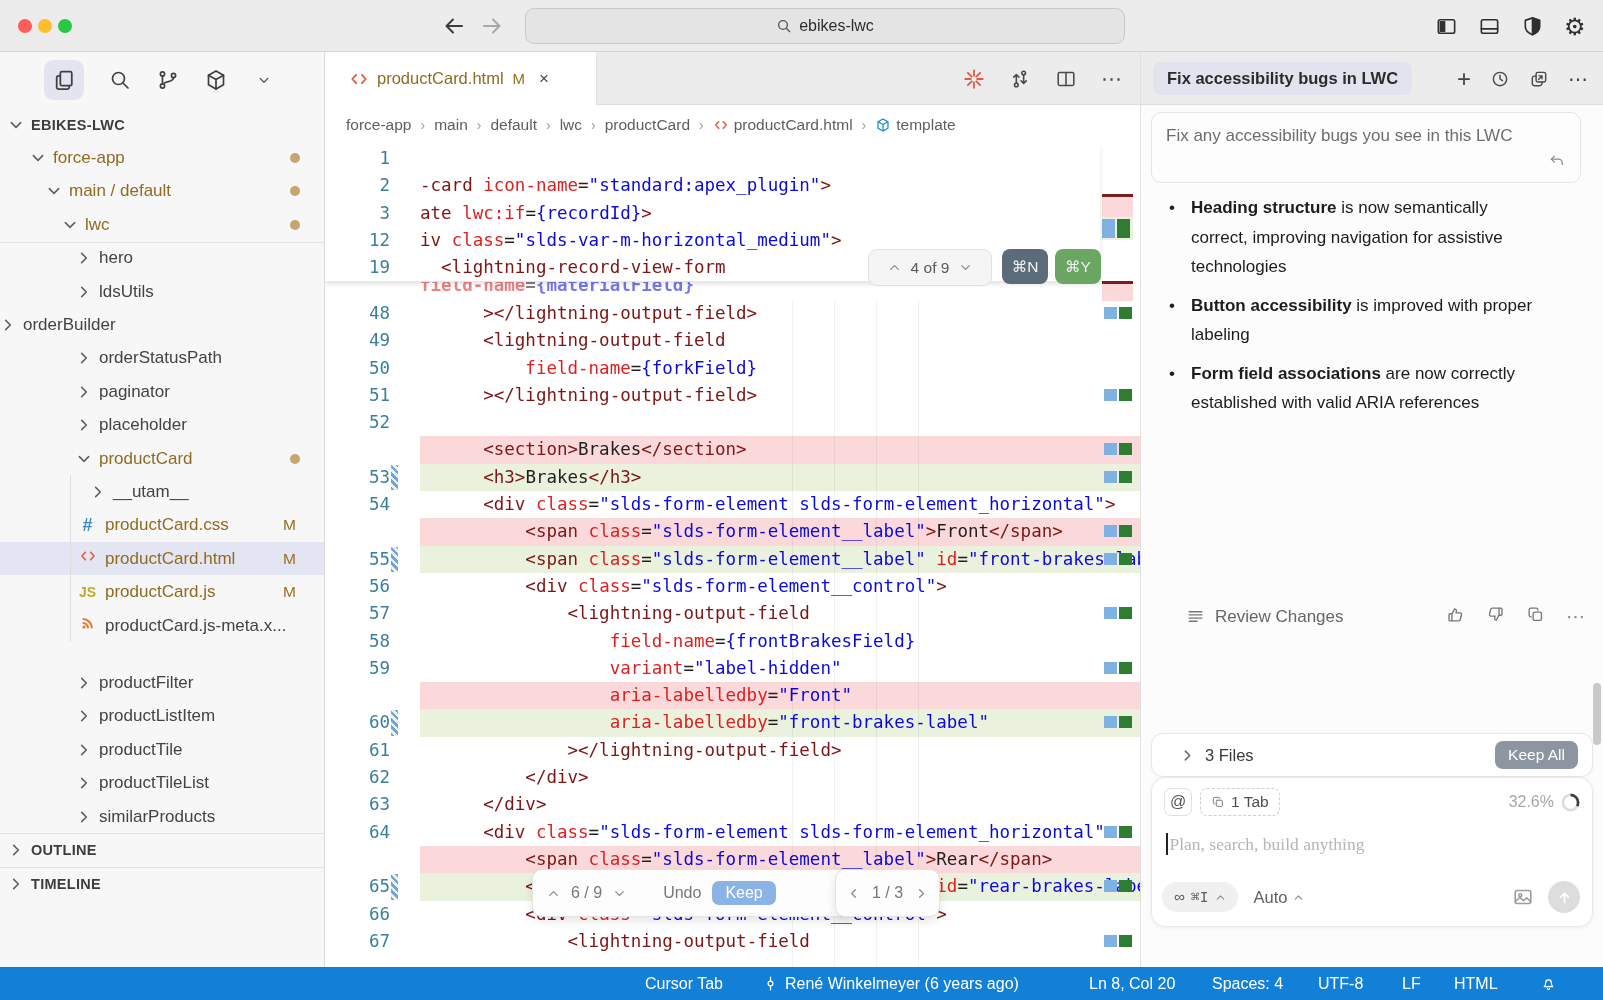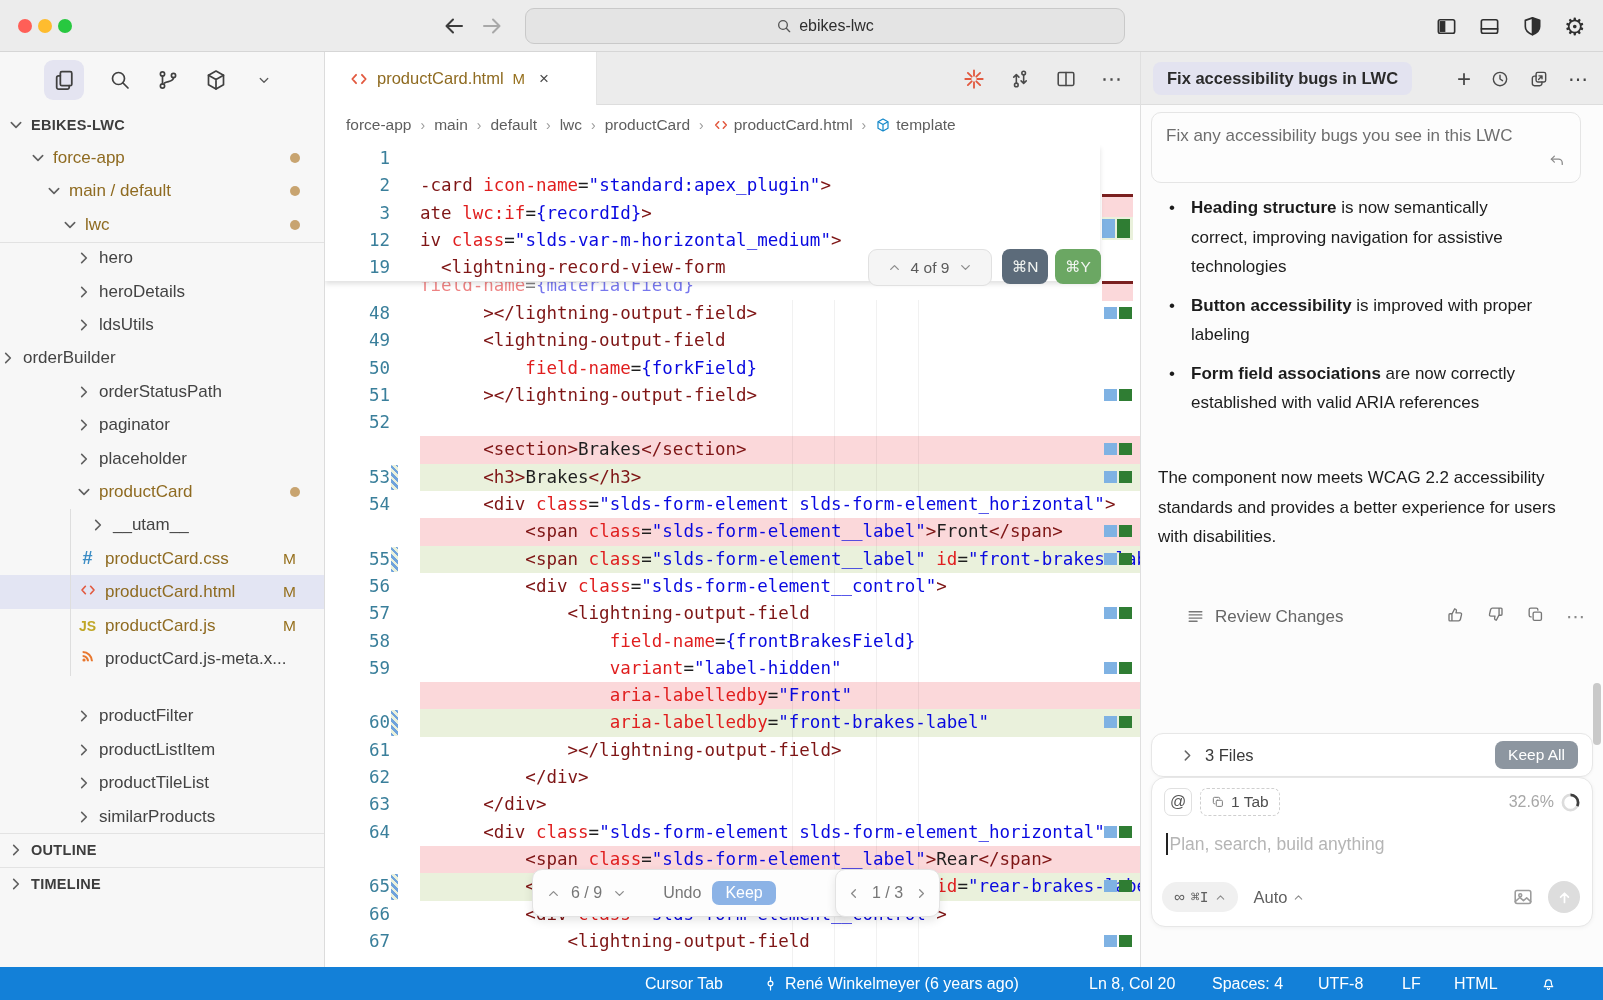--- a/index.html
+++ b/index.html
@@ -69,21 +69,21 @@
        background:repeating-linear-gradient(45deg,#6FA3DC 0 2.6px,#EAF1DC 2.6px 5.2px);}
   .cbody{flex:1;white-space:pre;overflow:hidden;}
   .k-del .cbody{background:#FBD8DA;}
   .k-add .cbody{background:#EAF1DC;}
   .c-t{color:#7E1515;} .c-a{color:#E01E1E;} .c-v{color:#0909E0;} .c-x{color:#1F1F1F;}
   .mk{position:absolute;width:13px;height:12px;top:7px;}
   .mk.b{left:779px;background:#7FB2E3;} .mk.g{left:794px;background:#2F7D33;}
   .sticky{position:absolute;left:0;top:0;width:775px;background:#fff;z-index:6;
           box-shadow:0 3px 5px rgba(0,0,0,.12);}
   .ghostrow{position:absolute;left:0;top:137px;height:18px;width:775px;overflow:hidden;opacity:.55;}
-  .ghostrow .inner{position:relative;top:-7px;}
+  .ghostrow .inner{position:relative;top:-7px;font-weight:bold;}
   .guides{position:absolute;left:0;top:155px;bottom:0;right:0;pointer-events:none;z-index:4;}
   .guides i{position:absolute;top:0;bottom:0;width:1px;background:rgba(0,0,0,.055);}
 
   .rdeco{position:absolute;z-index:5;}
   .pill{position:absolute;background:#F5F5F5;border:1px solid #E1E1E1;border-radius:9px;color:#5A5A5A;
         font-family:"Liberation Sans",sans-serif;font-size:15.5px;display:flex;align-items:center;justify-content:center;gap:10px;}
   .kbd{position:absolute;border-radius:8px;color:#F2F5F2;font-size:15.5px;display:flex;align-items:center;justify-content:center;
        font-family:"Liberation Sans",sans-serif;}
   .float{position:absolute;background:#FDFDFD;border:1px solid #E3E3E3;border-radius:10px;
          box-shadow:0 4px 10px rgba(0,0,0,.10);display:flex;align-items:center;color:#777;
@@ -119,21 +119,21 @@
            padding:5px 13px;font-size:15.5px;}
   .inputcard{position:absolute;left:10px;top:672px;width:442px;height:150px;background:#fff;border:1px solid #E7E7E7;
              border-radius:14px;box-sizing:border-box;box-shadow:0 1px 4px rgba(0,0,0,.05);}
   .in-top{position:absolute;left:12px;top:10px;right:12px;display:flex;align-items:center;}
   .atbtn{width:28px;height:28px;border:1px solid #E0E0E0;border-radius:7px;display:grid;place-items:center;
          color:#555;font-size:16px;box-sizing:border-box;}
   .tabchip{margin-left:8px;height:28px;border:1px dashed #CFCFCF;border-radius:7px;display:flex;align-items:center;
            gap:6px;padding:0 10px;color:#4E4E4E;font-size:15.5px;box-sizing:border-box;}
   .tabchip .ic{width:14px;height:14px;color:#777;}
   .pct{margin-left:auto;display:flex;align-items:center;gap:7px;color:#A7A7A7;font-size:16px;}
-  .ph{position:absolute;left:14px;top:55px;color:#B5B5B5;font-size:17.5px;display:flex;align-items:center;}
+  .ph{position:absolute;left:14px;top:55px;color:#B5B5B5;font-size:17.5px;display:flex;align-items:center;font-family:Liberation Serif, serif;}
   .caret{width:1.5px;height:22px;background:#222;margin-right:2px;}
   .in-bot{position:absolute;left:10px;bottom:13px;right:12px;display:flex;align-items:center;}
   .modepill{height:30px;background:#F0F0F0;border-radius:15px;display:flex;align-items:center;gap:6px;
             padding:0 12px;color:#606060;font-size:15.5px;}
   .autosel{margin-left:16px;display:flex;align-items:center;gap:6px;color:#606060;font-size:16.5px;}
   .imgbtn{margin-left:auto;width:22px;height:22px;color:#9C9C9C;}
   .sendbtn{margin-left:14px;width:32px;height:32px;border-radius:50%;background:#DDDDDD;display:grid;
            place-items:center;color:#fff;}
   .sendbtn .ic{width:17px;height:17px;}
   .chat-scroll{position:absolute;right:2px;top:578px;width:8px;height:62px;border-radius:4px;background:#C9C9C9;}
@@ -282,28 +282,20 @@
               </svg>
             </span>
             <span class="lbl">hero</span>
           </div>
           <div class="trow " style="padding-left: 76px;">
             <span class="ic chev">
               <svg viewBox="0 0 24 24" fill="none" stroke="currentColor" stroke-width="2.4" stroke-linecap="round" stroke-linejoin="round">
                 <path d="M8.5 5l7 7-7 7"></path>
               </svg>
             </span>
-            <span class="lbl">heroDetails</span>
-          </div>
-          <div class="trow " style="padding-left: 76px;">
-            <span class="ic chev">
-              <svg viewBox="0 0 24 24" fill="none" stroke="currentColor" stroke-width="2.4" stroke-linecap="round" stroke-linejoin="round">
-                <path d="M8.5 5l7 7-7 7"></path>
-              </svg>
-            </span>
             <span class="lbl">ldsUtils</span>
           </div>
           <div class="trow " style="">
             <span class="ic chev">
               <svg viewBox="0 0 24 24" fill="none" stroke="currentColor" stroke-width="2.4" stroke-linecap="round" stroke-linejoin="round">
                 <path d="M8.5 5l7 7-7 7"></path>
               </svg>
             </span>
             <span class="lbl">orderBuilder</span>
           </div>
@@ -380,20 +372,28 @@
             </span>
             <span class="lbl">productFilter</span>
           </div>
           <div class="trow " style="padding-left: 76px;">
             <span class="ic chev">
               <svg viewBox="0 0 24 24" fill="none" stroke="currentColor" stroke-width="2.4" stroke-linecap="round" stroke-linejoin="round">
                 <path d="M8.5 5l7 7-7 7"></path>
               </svg>
             </span>
             <span class="lbl">productListItem</span>
+          </div>
+          <div class="trow " style="padding-left: 76px;">
+            <span class="ic chev">
+              <svg viewBox="0 0 24 24" fill="none" stroke="currentColor" stroke-width="2.4" stroke-linecap="round" stroke-linejoin="round">
+                <path d="M8.5 5l7 7-7 7"></path>
+              </svg>
+            </span>
+            <span class="lbl">productTile</span>
           </div>
           <div class="trow " style="padding-left: 76px;">
             <span class="ic chev">
               <svg viewBox="0 0 24 24" fill="none" stroke="currentColor" stroke-width="2.4" stroke-linecap="round" stroke-linejoin="round">
                 <path d="M8.5 5l7 7-7 7"></path>
               </svg>
             </span>
             <span class="lbl">productTileList</span>
           </div>
           <div class="trow " style="padding-left: 76px;">
@@ -738,21 +738,20 @@
             </div>
             <div class="bullet">
               <span class="bd">•</span>
               <span class="bt"><b>Button accessibility</b> is improved with proper labeling</span>
             </div>
             <div class="bullet">
               <span class="bd">•</span>
               <span class="bt"><b>Form field associations</b> are now correctly established with valid ARIA references</span>
             </div>
           </div>
-        <div class="para">The component now meets WCAG 2.2 accessibility standards and provides a better experience for users with disabilities.</div>
         <div class="review">
           <span class="ic">
               <svg viewBox="0 0 24 24" fill="none" stroke="currentColor" stroke-width="1.7" stroke-linecap="round" stroke-linejoin="round">
                 <path d="M4 6h16M4 10h16M4 14h16M4 18h10"></path>
               </svg>
             </span>
           <span>Review Changes</span>
           <span class="ricons">
             <span class="ic">
                 <svg viewBox="0 0 24 24" fill="none" stroke="currentColor" stroke-width="1.7" stroke-linecap="round" stroke-linejoin="round">

